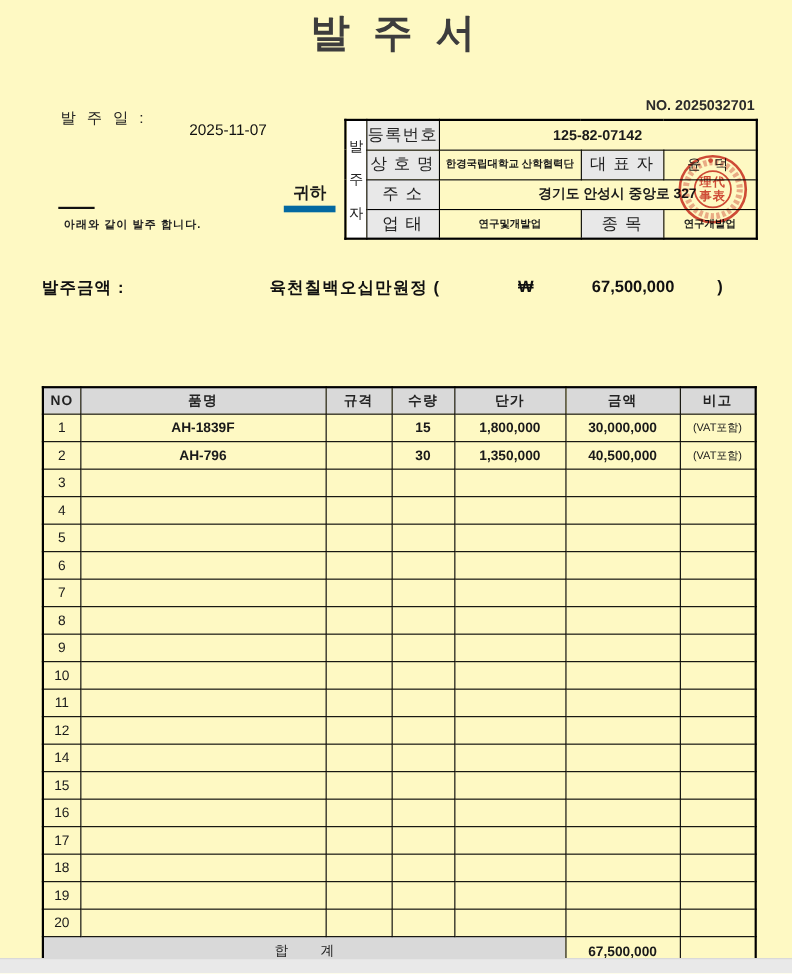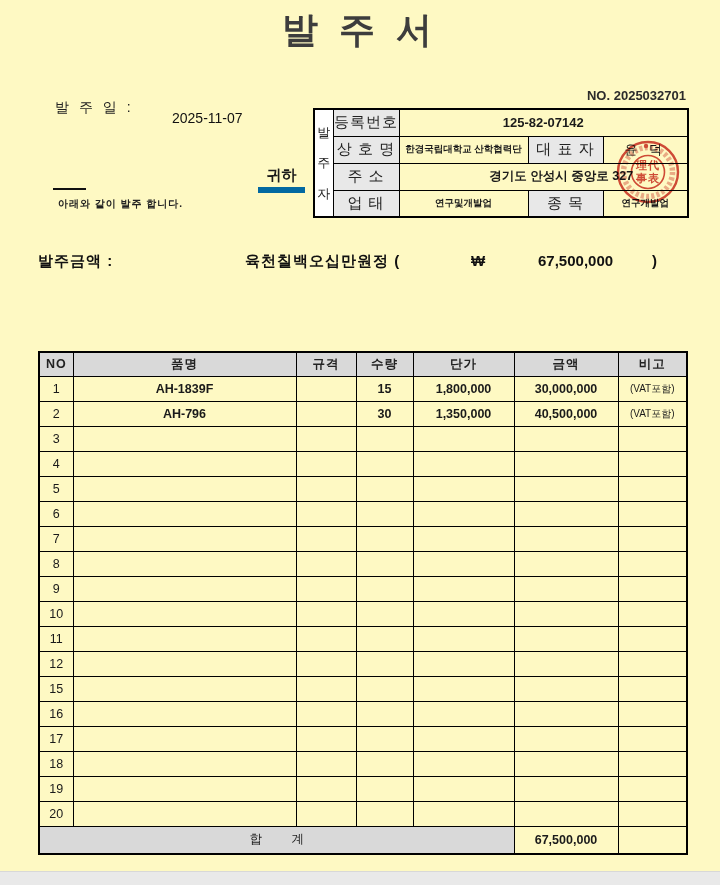--- a/index.html
+++ b/index.html
@@ -323,20 +323,29 @@
         <tr>
           <td class="c0">12</td>
           <td class="c1"></td>
           <td class="c2"></td>
           <td class="c3"></td>
           <td class="c4"></td>
           <td class="c5"></td>
           <td class="c6 note"></td>
         </tr>
         <tr>
+          <td class="c0">14</td>
+          <td class="c1"></td>
+          <td class="c2"></td>
+          <td class="c3"></td>
+          <td class="c4"></td>
+          <td class="c5"></td>
+          <td class="c6 note"></td>
+        </tr>
+        <tr>
           <td class="c0">15</td>
           <td class="c1"></td>
           <td class="c2"></td>
           <td class="c3"></td>
           <td class="c4"></td>
           <td class="c5"></td>
           <td class="c6 note"></td>
         </tr>
         <tr>
           <td class="c0">16</td>

